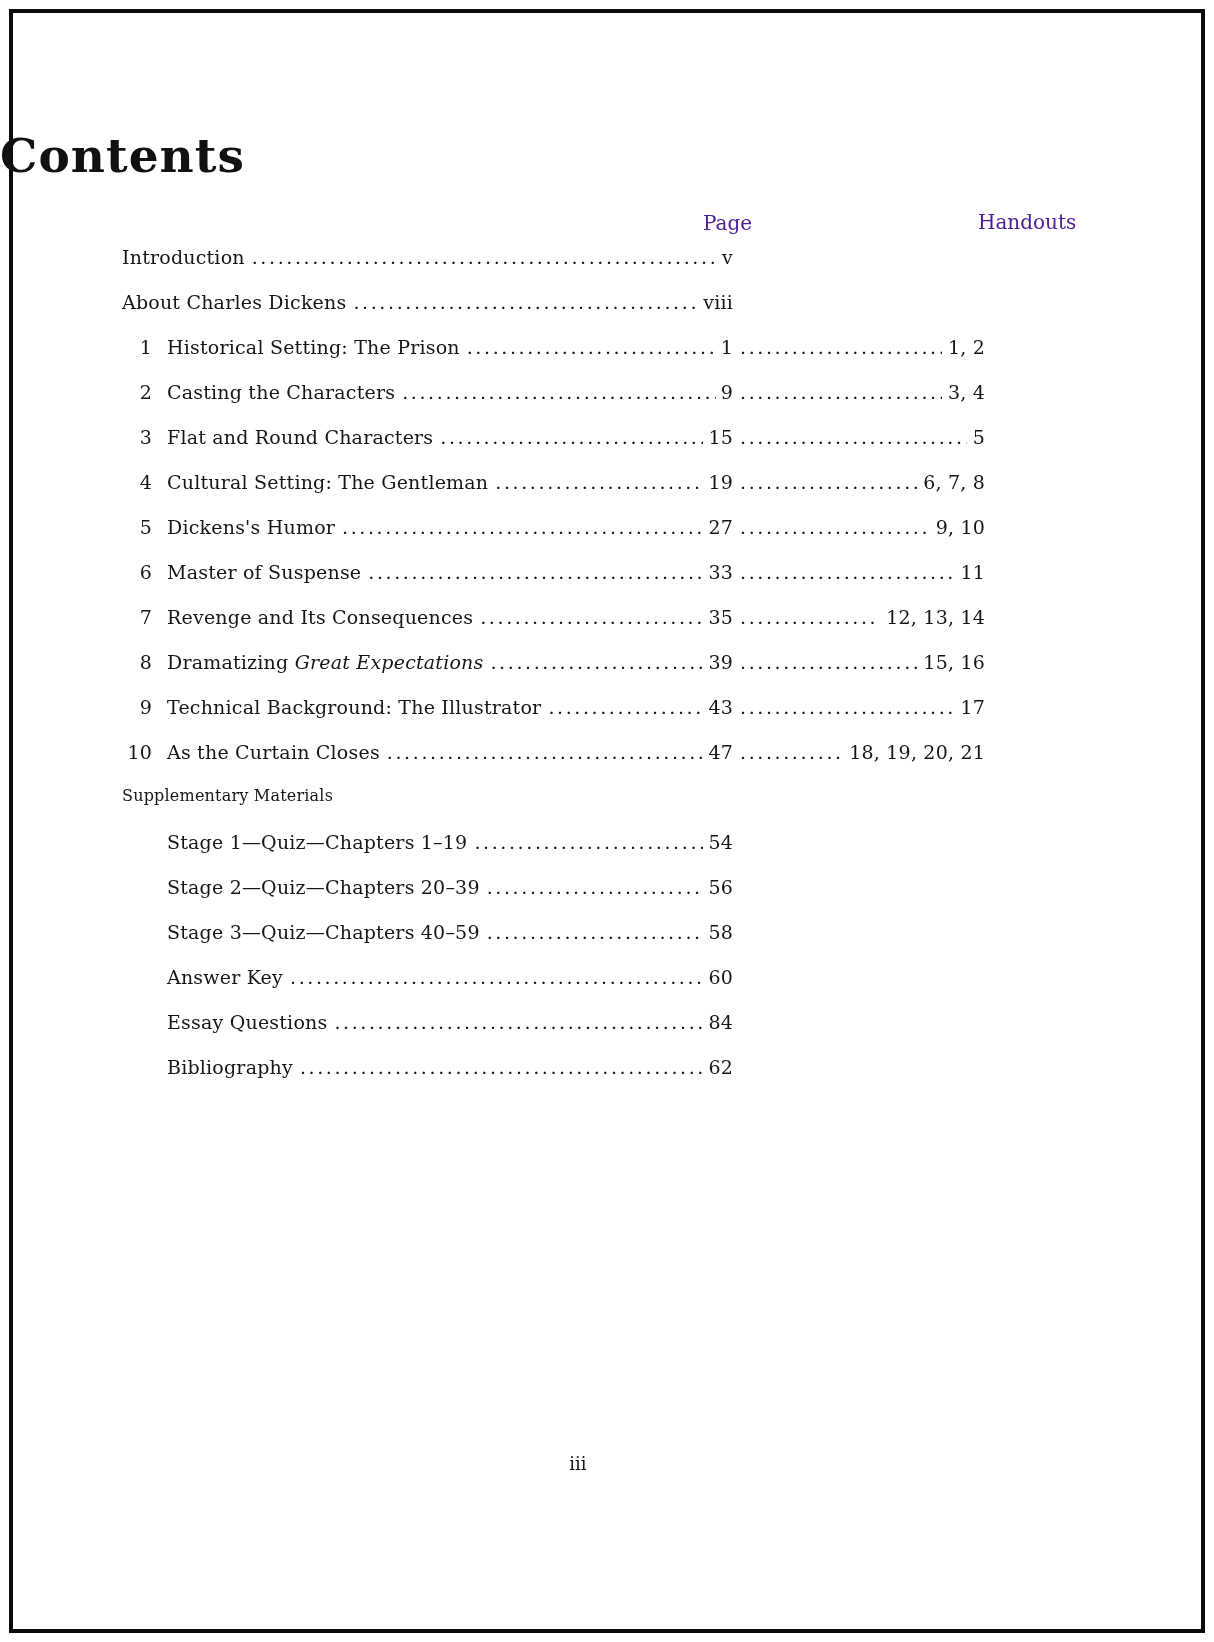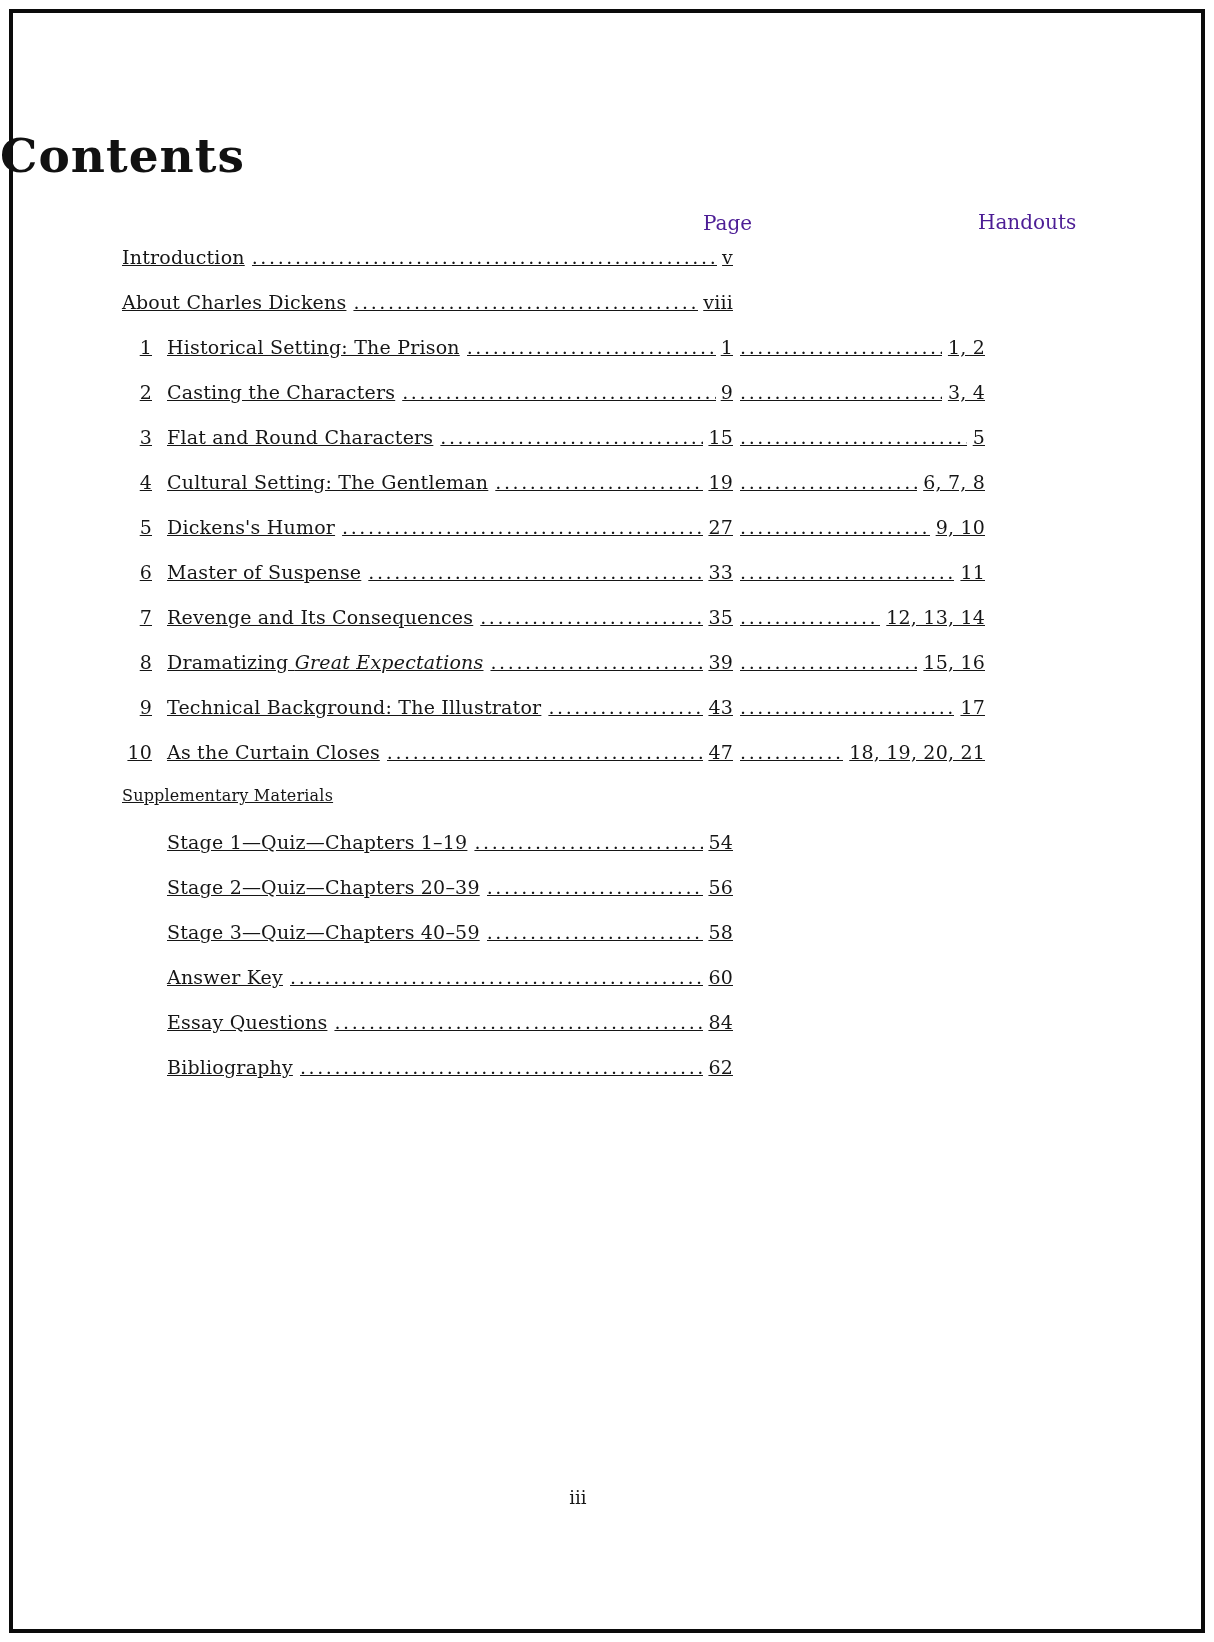--- a/index.html
+++ b/index.html
@@ -28,21 +28,20 @@
   }
   .col-hdr { position: absolute; font-size: 20px; color: #4c1d95; }
   .hdr-page { left: 703px; top: 211px; }
   .hdr-handouts { left: 978px; top: 210px; }
 
   .content {
     position: absolute;
     left: 122px; top: 246px; width: 863px;
     font-size: 19px;
     letter-spacing: 0.2px;
-    text-decoration: underline;
   }
   .row { height: 45px; display: flex; align-items: baseline; }
   .left { display: flex; align-items: baseline; width: 611px; flex: none; }
   .right { display: flex; align-items: baseline; flex: 1; min-width: 0; }
   .num { flex: none; width: 30px; margin-right: 15px; text-align: right; }
   .ttl { flex: none; white-space: nowrap; }
   .ttl em { font-style: italic; }
   .dots {
     flex: 1 1 auto;
     overflow: hidden;
@@ -55,21 +54,20 @@
     letter-spacing: 2.6px;
   }
   .pg { flex: none; white-space: nowrap; margin-left: 1px; }
   .hnd { flex: none; white-space: nowrap; margin-left: 2px; }
   .sect { font-size: 16px; }
   .footer {
     position: absolute;
     top: 1453px; left: 0; width: 1156px;
     text-align: center;
     font-size: 18px;
-    margin-top: 34px;
   }
 </style>
 </head>
 <body>
 
 <div class="frame"></div>
 
 <h1 class="doc-title">Contents</h1>
 
 <div class="col-hdr hdr-page">Page</div>

